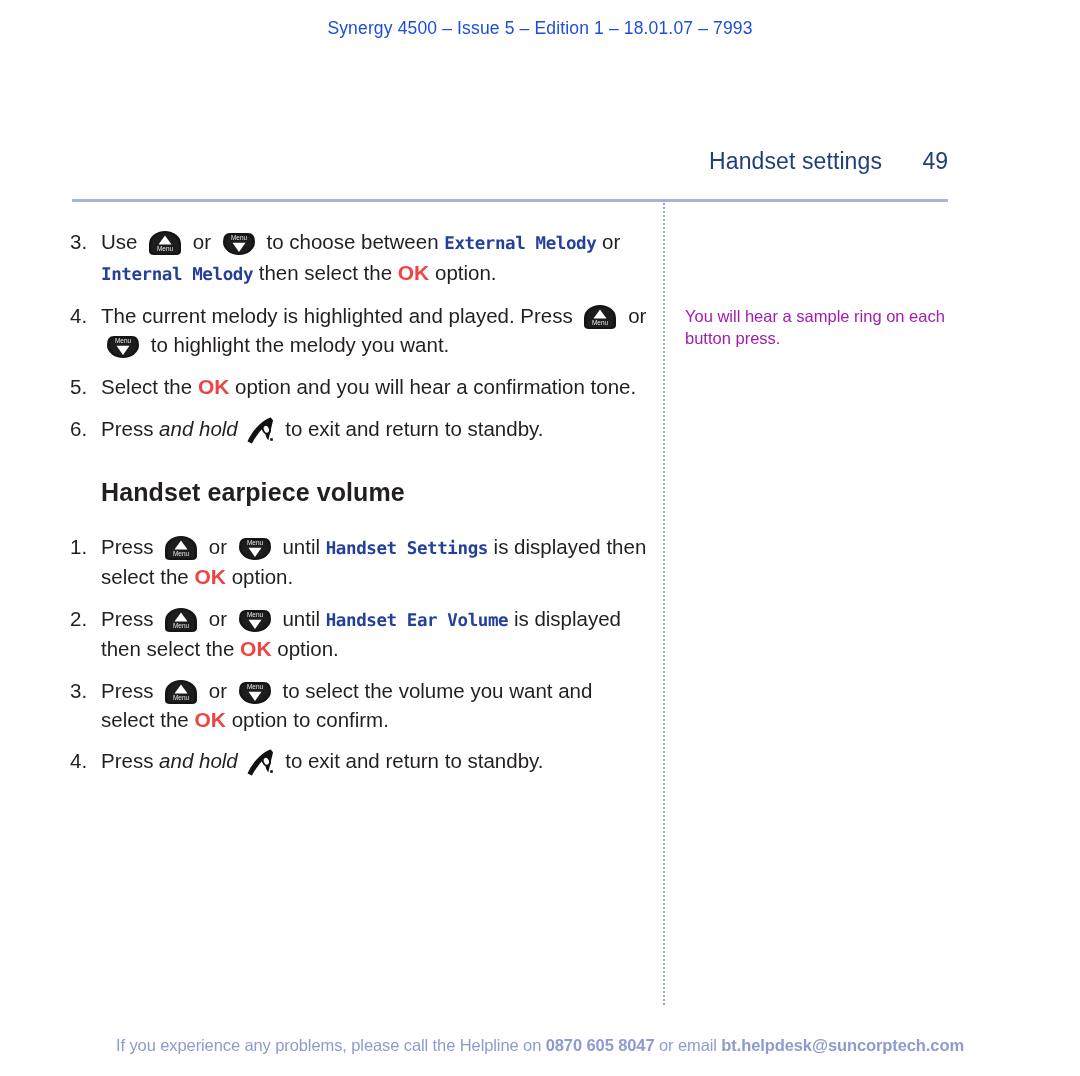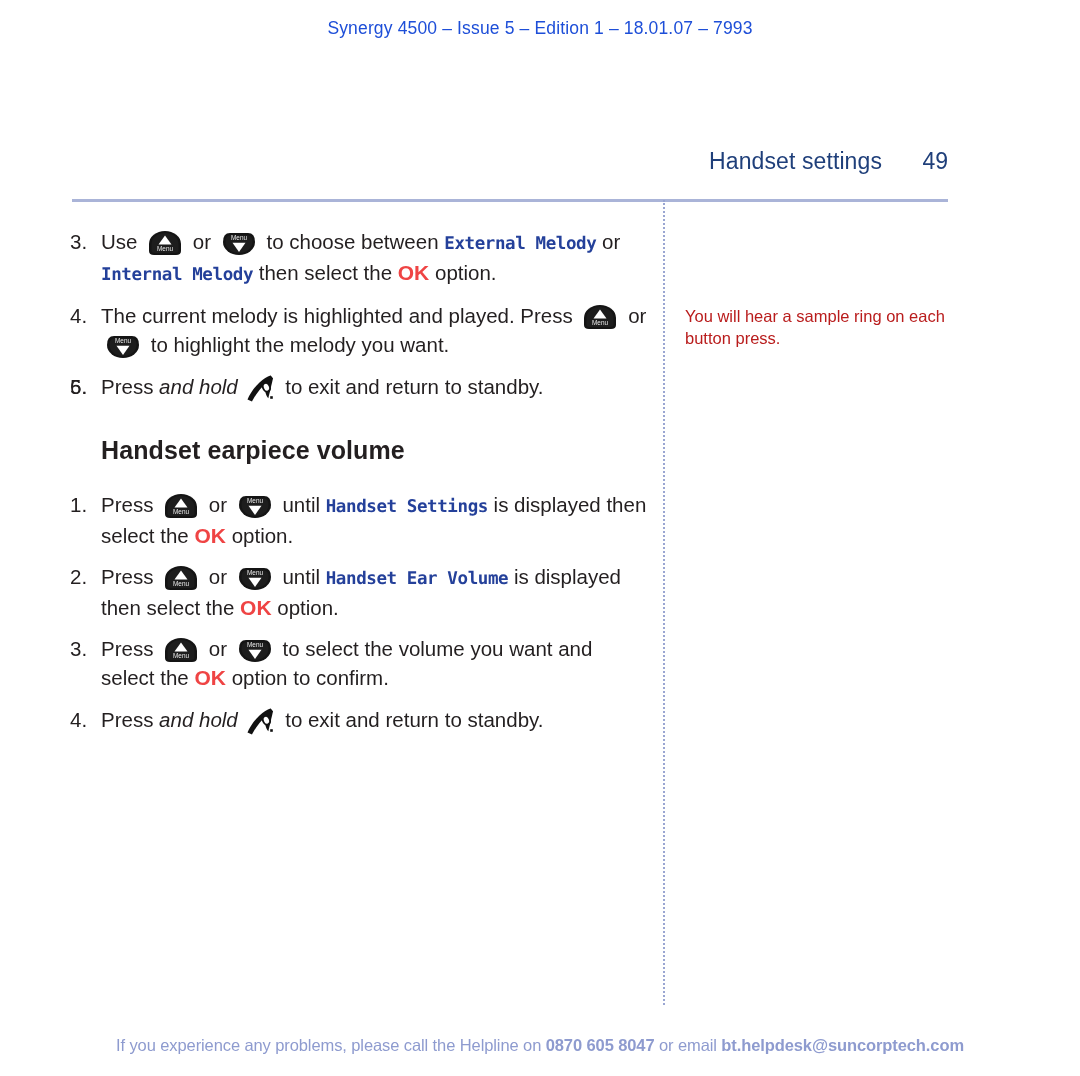--- a/index.html
+++ b/index.html
@@ -150,21 +150,21 @@
     width: 30px;
     height: 28px;
     margin: 0 3px;
   }
   .phone-ic svg { display: block; }
 
   
   .side-note {
     font-size: 16.5px;
     line-height: 22px;
-    color: #b91c1c;
+    color: #a21caf;
   }
 
   
   .footer {
     position: absolute;
     top: 1036px;
     left: 0;
     width: 1080px;
     text-align: center;
     font-size: 16.5px;
@@ -203,21 +203,21 @@
               <path d="M4 14 A16 13 0 0 1 36 14 L36 21 Q36 25 31 25 L9 25 Q4 25 4 21 Z" fill="#141414"></path>
               <path d="M6.5 14 A13.5 11 0 0 1 33.5 14 L33.5 20.5 Q33.5 23 30 23 L10 23 Q6.5 23 6.5 20.5 Z" fill="#1d1d1d"></path>
               <polygon points="20,5.5 26.5,14.5 13.5,14.5" fill="#ffffff"></polygon>
               <text x="20" y="21.4" font-family="Liberation Sans, sans-serif" font-size="6.4" fill="#e9e9e9" text-anchor="middle">Menu</text>
             </svg></span><span> or </span><span class="key"><svg width="40" height="27" viewBox="0 0 40 27">
               <path d="M4 12 Q4 3 11 3 L29 3 Q36 3 36 12 A16 13 0 0 1 4 12 Z" fill="#141414"></path>
               <path d="M6.5 12 Q6.5 5.3 11.5 5.3 L28.5 5.3 Q33.5 5.3 33.5 12 A13.5 11 0 0 1 6.5 12 Z" fill="#1d1d1d"></path>
               <text x="20" y="10.4" font-family="Liberation Sans, sans-serif" font-size="6.4" fill="#e9e9e9" text-anchor="middle">Menu</text>
               <polygon points="20,22 26.5,12.8 13.5,12.8" fill="#ffffff"></polygon>
             </svg></span><span> to highlight the melody you want.</span></span></li>
-      <li><span class="num">5.</span></li>
+      <li><span class="num">5.</span><span><span>Select the </span><span class="ok">OK</span><span> option and you will hear a confirmation tone.</span></span></li>
       <li><span class="num">6.</span><span><span>Press </span><span class="ital">and hold</span><span> </span><span class="phone-ic"><svg width="30" height="28" viewBox="0 0 30 28">
               <path d="M24.5 1.5 L27 4.5 C22 7 17.5 11 13.5 16 C9.6 21 7 25.5 6 27.5 L1.5 25.5 C4 20 8 13.5 13.5 8.5 C17.5 4.8 21.2 2.5 24.5 1.5 Z" fill="#111111"></path>
               <path d="M24.5 1.5 C21 6 19 11.5 19.3 16.8 C19.5 20 20.6 22.6 22.3 24.3 L27 4.5 Z" fill="#111111"></path>
               <ellipse cx="20.4" cy="13.2" rx="4.4" ry="5.6" transform="rotate(-22 20.4 13.2)" fill="#111111"></ellipse>
               <ellipse cx="20.4" cy="13.2" rx="2.5" ry="3.5" transform="rotate(-22 20.4 13.2)" fill="#ffffff"></ellipse>
               <rect x="24.2" y="22.2" width="2.6" height="2.6" fill="#111111"></rect>
             </svg></span><span> to exit and return to standby.</span></span></li>
     </ol>
 
   <div class="sec-heading">Handset earpiece volume</div>

